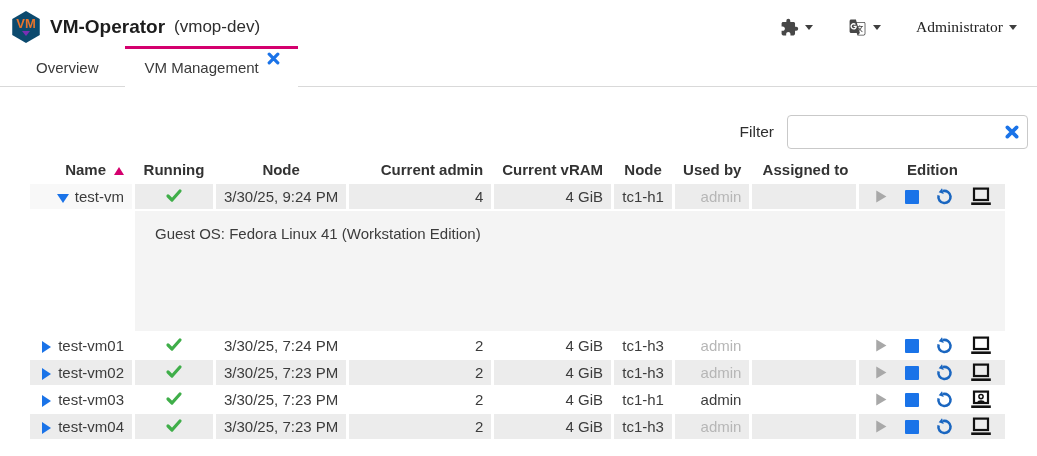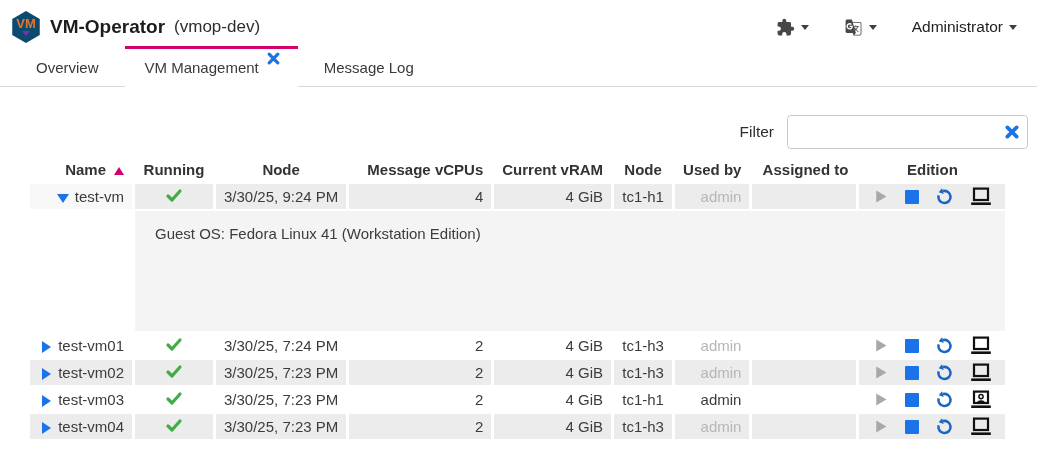--- a/index.html
+++ b/index.html
@@ -8,21 +8,21 @@
   .page { position:relative; width:1037px; height:456px; background:#fff; overflow:hidden; }
 
   
   .app-header { display:flex; align-items:center; padding:10px 14px 2px 10px; height:46px; }
   .logo { width:32px; height:32px; background:#0c4a6e; clip-path:polygon(50% 0,93% 25%,93% 75%,50% 100%,7% 75%,7% 25%);
           display:flex; flex-direction:column; align-items:center; justify-content:center; }
   .logo .vm-txt { color:#e8742c; font-weight:bold; font-size:13px; line-height:12px; letter-spacing:0; }
   .logo .vm-caret { width:0; height:0; border-left:4px solid transparent; border-right:4px solid transparent; border-top:5px solid #7b2fb4; margin-top:1px; }
   .app-title { font-size:19px; font-weight:bold; color:#1c1c1c; margin-left:8px; }
   .app-sub { font-size:17px; color:#2e2e2e; margin-left:9px; }
-  .header-right { margin-left:auto; display:flex; align-items:center; gap:23px; }
+  .header-right { margin-left:auto; display:flex; align-items:center; gap:23px;font-family:Liberation Serif, serif; }
   .menu-btn { display:flex; align-items:center; gap:6px; padding:4px 6px; cursor:pointer; }
   .caret { width:0; height:0; border-left:4px solid transparent; border-right:4px solid transparent; border-top:5px solid #3f3f3f; }
   .user-label { font-size:15.5px; color:#222; }
 
   
   .tabbar { display:flex; align-items:stretch; border-bottom:1px solid #d9d9d9; padding-left:10px; height:41px; }
   .tab { display:flex; align-items:center; padding:0 26px; font-size:15px; color:#3a3a3a; border-top:3px solid transparent; cursor:pointer; }
   .tab.active { background:#fff; border-top:3px solid #d4006e; border-bottom:1px solid #fff; margin-bottom:-1px; padding:0 18px 0 20px; }
   .tab-close { position:relative; top:-9px; margin-left:8px; line-height:0; }
 
@@ -99,23 +99,20 @@
     <div class="tab">
       <span>Overview</span>
     </div>
     <div class="tab active">
       <span>VM Management</span>
       <span class="tab-close">
         <svg width="13" height="13" viewBox="0 0 13 13">
             <path d="M2.2 2.2 L10.8 10.8 M10.8 2.2 L2.2 10.8" stroke="#1a73e8" stroke-width="3.2" stroke-linecap="round"></path>
           </svg>
       </span>
-    </div>
-    <div class="tab">
-      <span>Message Log</span>
     </div>
   </div>
 
   <div class="filter-bar">
     <span class="filter-label">Filter</span>
     <span class="filter-box">
       <input class="filter-input" type="text" value="" style="">
       <span class="filter-clear">
         <svg width="14" height="14" viewBox="0 0 13 13">
             <path d="M2.2 2.2 L10.8 10.8 M10.8 2.2 L2.2 10.8" stroke="#1a73e8" stroke-width="3.4" stroke-linecap="round"></path>
@@ -134,21 +131,21 @@
         <col style="width:58px">
         <col style="width:72px">
         <col style="width:104px">
         <col style="width:146px">
     </colgroup>
     <tbody>
         <tr>
       <th class="h-left" style="padding-left:17px"><span>Name</span><span class="sort-asc"></span></th>
       <th class="h-center"><span>Running</span></th>
       <th class="h-center"><span>Node</span></th>
-      <th class="h-left"><span>Message vCPUs</span></th>
+      <th class="h-left"><span>Current admin</span></th>
       <th class="h-left"><span>Current vRAM</span></th>
       <th class="h-center"><span>Node</span></th>
       <th class="h-left"><span>Used by</span></th>
       <th class="h-left"><span>Assigned to</span></th>
       <th class="h-center"><span>Edition</span></th>
     </tr>
 
     <tr>
       <td class="a-left name-cell cell-light"><span class="tri-down"></span><span>test-vm</span></td>
       <td class="a-center stripe"><svg width="18" height="15" viewBox="0 0 18 15">

